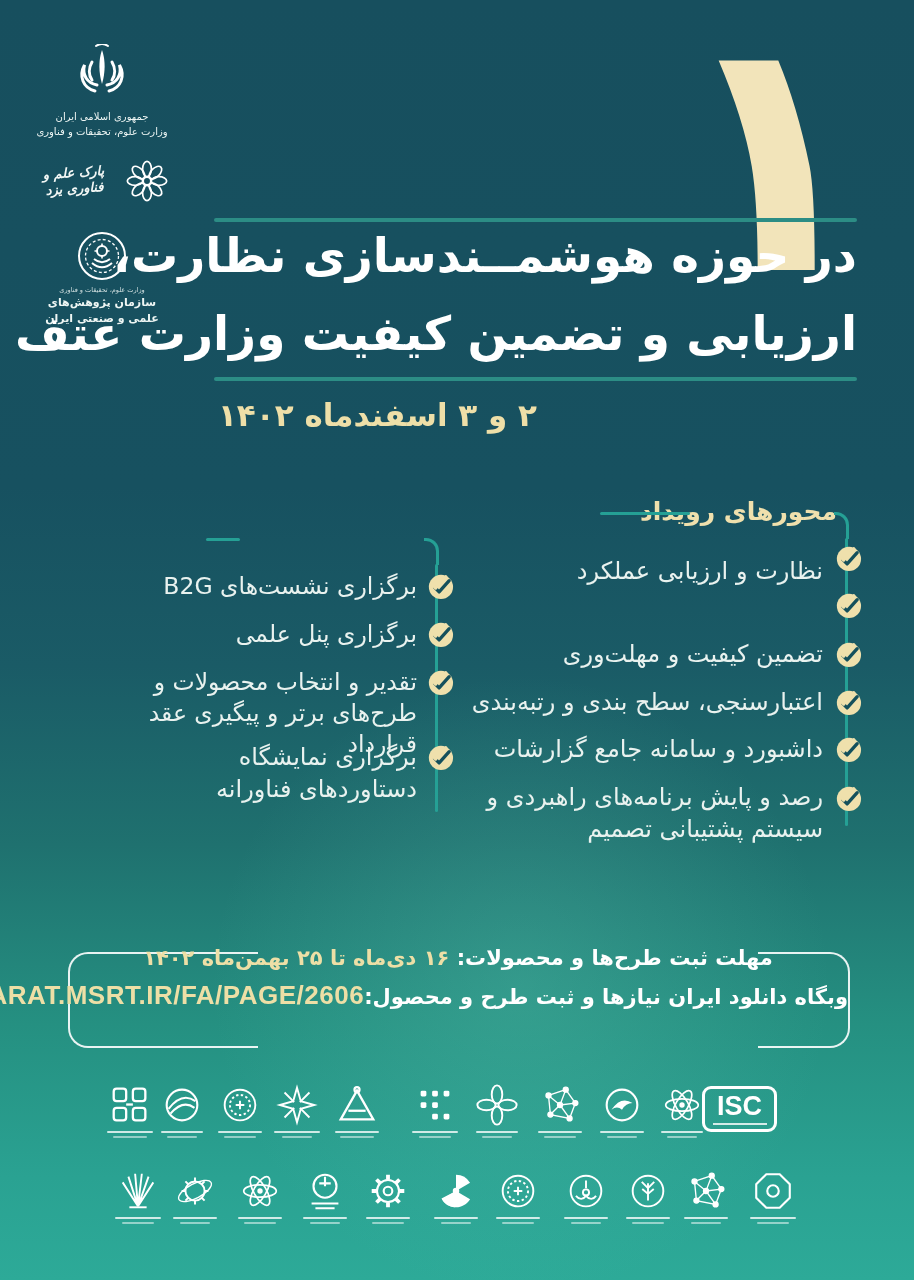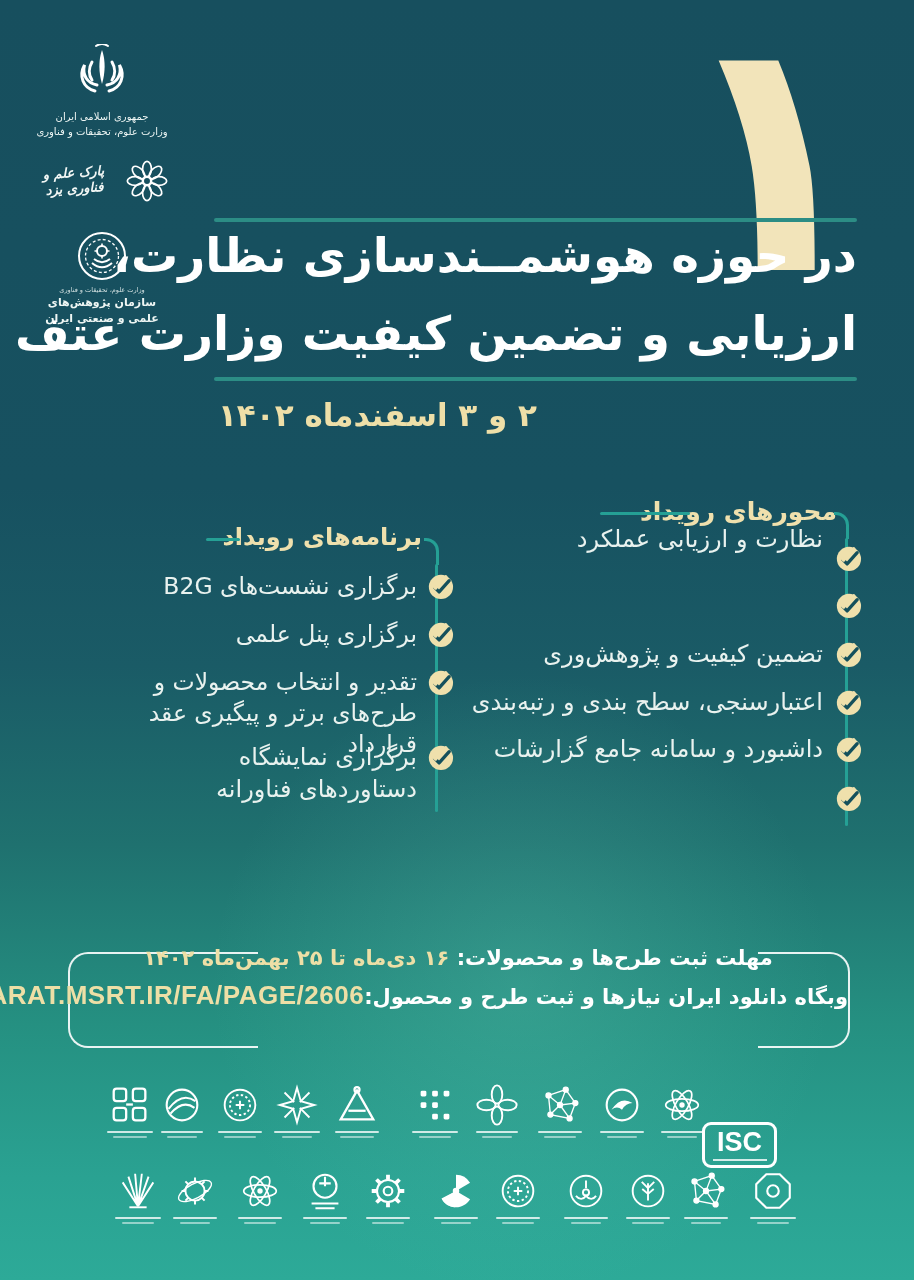--- a/index.html
+++ b/index.html
@@ -47,21 +47,21 @@
   .il1{font-size:21px;font-weight:bold;}
   .ilv{color:#eddfa6;font-weight:bold;}
   .url{direction:ltr;unicode-bidi:isolate;display:inline-block;font-family:"Liberation Sans",sans-serif;font-size:26px;font-weight:bold;color:#eddfa6;letter-spacing:.5px;}
   .phone{direction:ltr;unicode-bidi:isolate;display:inline-block;font-family:"Liberation Sans",sans-serif;font-size:24px;font-weight:bold;color:#eddfa6;}
 
   
   .plogo{width:56px;text-align:center;}
   .plogo svg{display:block;margin:0 auto;}
   .lcap i{display:block;height:2px;margin:3px auto 0;background:rgba(255,255,255,.78);border-radius:1px;}
   .lcap i.s{background:rgba(255,255,255,.5);}
-  .iscbox{width:75px;height:46px;border:3px solid #fff;border-radius:9px;color:#fff;text-align:center;box-sizing:border-box;margin-top:36px;}
+  .iscbox{width:75px;height:46px;border:3px solid #fff;border-radius:9px;color:#fff;text-align:center;box-sizing:border-box;}
   .isctxt{font-family:"Liberation Sans",sans-serif;font-weight:bold;font-size:27px;line-height:34px;}
   .iscsub{width:54px;height:2px;margin:0 auto;background:rgba(255,255,255,.8);}
 </style>
 </head>
 <body>
 
 <div class="poster">
 
   <svg width="0" height="0" style="position:absolute" aria-hidden="true">
     <defs>
@@ -226,45 +226,45 @@
   <div class="abs title1 rtl">در حوزه هوشمــندسازی نظارت،</div>
   <div class="abs title2 rtl">ارزیابی و تضمین کیفیت وزارت عتف</div>
   <div class="abs sep" style="top:377px;"></div>
   <div class="abs date rtl">۲ و ۳ اسفندماه ۱۴۰۲</div>
 
   <div class="abs colhead rtl" style="top:497px;right:77px;">محورهای رویداد</div>
   <div class="abs dash" style="left:600px;top:512px;width:90px;"></div>
   <div class="abs corner" style="left:834px;top:512px;"></div>
   <div class="abs vline" style="left:845px;top:538px;height:288px;"></div>
 
-  <div class="abs titem rtl" style="top:524px;right:91px;">نظارت و ارزیابی عملکرد</div>
-  <div class="abs titem rtl" style="top:639px;right:91px;">تضمین کیفیت و پژوهش‌وری</div>
+  <div class="abs titem rtl" style="top:556px;right:91px;">نظارت و ارزیابی عملکرد</div>
+  <div class="abs titem rtl" style="top:639px;right:91px;">تضمین کیفیت و مهلت‌وری</div>
   <div class="abs titem rtl" style="top:734px;right:91px;">داشبورد و سامانه جامع گزارشات</div>
   <div class="abs titem rtl" style="top:687px;right:91px;">اعتبارسنجی، سطح بندی و رتبه‌بندی</div>
+  <div class="abs titem wrap rtl" style="top:782px;right:91px;width:352px;">رصد و پایش برنامه‌های راهبردی و سیستم پشتیبانی تصمیم</div>
 
   <svg class="abs chk" style="left:832px;top:542px;" viewBox="0 0 32 32">
       <use href="#g-check"></use>
     </svg>
   <svg class="abs chk" style="left:832px;top:589px;" viewBox="0 0 32 32">
       <use href="#g-check"></use>
     </svg>
   <svg class="abs chk" style="left:832px;top:638px;" viewBox="0 0 32 32">
       <use href="#g-check"></use>
     </svg>
   <svg class="abs chk" style="left:832px;top:686px;" viewBox="0 0 32 32">
       <use href="#g-check"></use>
     </svg>
   <svg class="abs chk" style="left:832px;top:733px;" viewBox="0 0 32 32">
       <use href="#g-check"></use>
     </svg>
   <svg class="abs chk" style="left:832px;top:782px;" viewBox="0 0 32 32">
       <use href="#g-check"></use>
     </svg>
 
-  <div class="abs colhead rtl" style="top:523px;right:492px;font-size:24px;">برنامه‌های رویداد</div>
   <div class="abs dash" style="left:206px;top:538px;width:34px;"></div>
   <div class="abs corner" style="left:424px;top:538px;"></div>
   <div class="abs vline" style="left:435px;top:564px;height:248px;"></div>
 
   <div class="abs titem rtl" style="top:571px;right:497px;font-size:23.5px;">برگزاری نشست‌های B2G</div>
   <div class="abs titem rtl" style="top:619px;right:497px;font-size:23.5px;">برگزاری پنل علمی</div>
   <div class="abs titem wrap rtl" style="top:667px;right:497px;width:322px;font-size:23.5px;">تقدیر و انتخاب محصولات و طرح‌های برتر و پیگیری عقد قرارداد</div>
   <div class="abs titem wrap rtl" style="top:742px;right:497px;width:300px;font-size:24px;">برگزاری نمایشگاه دستاوردهای فناورانه</div>
 
   <svg class="abs chk" style="left:424px;top:570px;" viewBox="0 0 32 32">

